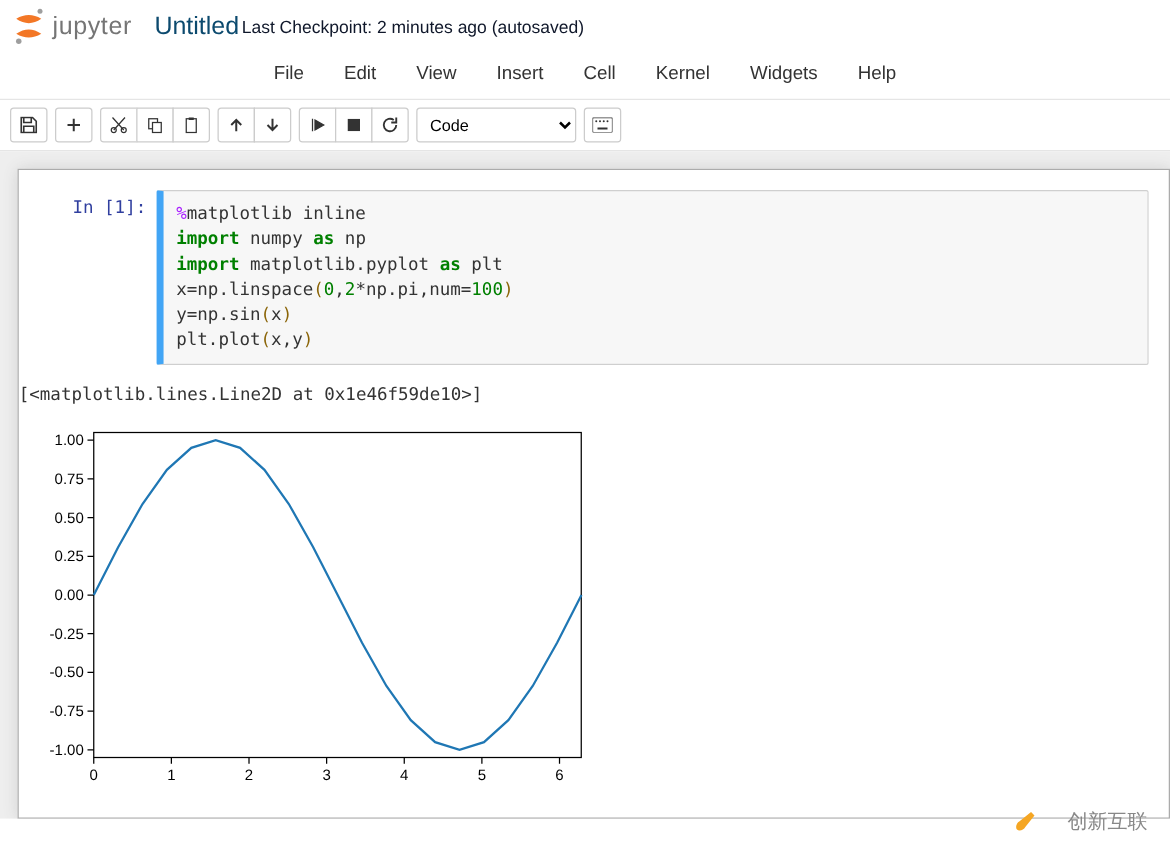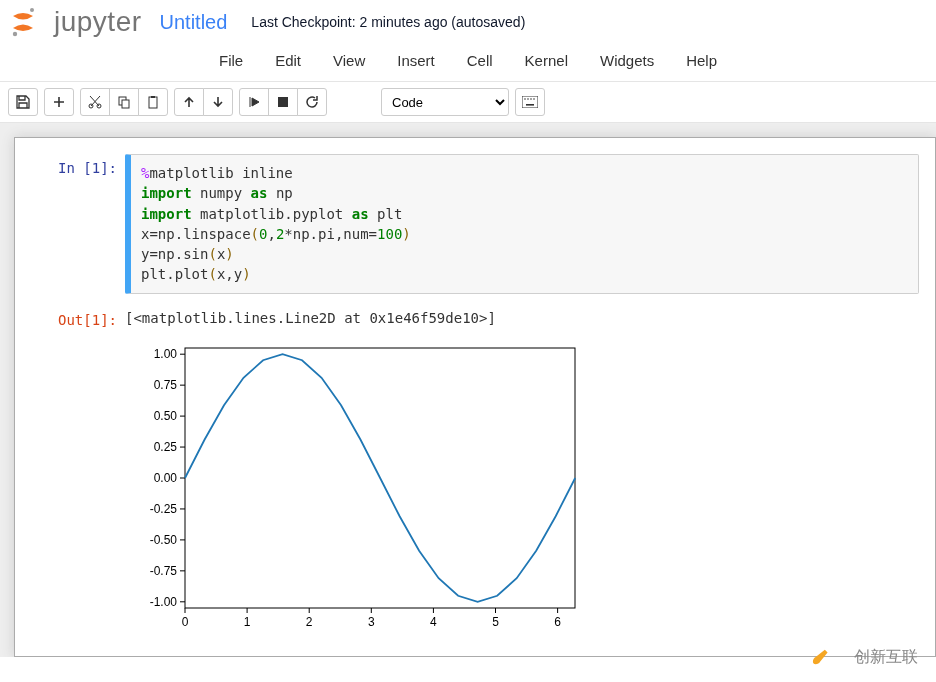--- a/index.html
+++ b/index.html
@@ -1,30 +1,30 @@
 <!DOCTYPE html>
 <html><head>
 <meta charset="utf-8">
 <style>
   * { box-sizing: border-box; }
   body { margin:0; font-family:"Helvetica Neue",Helvetica,Arial,sans-serif; font-size:14px; color:#333; background:#fff; width:936px; }
   .header { display:flex; align-items:center; padding:6px 10px 4px 10px; }
   .logo { display:flex; align-items:center; gap:6px; margin-right:18px; }
-  .logo-text { font-size:28px; color:#757575; letter-spacing:0.5px;margin-left:12px; }
-  .title { font-size:20px; color:#3b82f6; margin-right:24px; }
+  .logo-text { font-size:20px; color:#757575; letter-spacing:0.5px; }
+  .title { font-size:20px; color:#0c4a6e; margin-right:2px; }
   .checkpoint { font-size:14px; color:#0f172a; }
   .menubar { display:flex; gap:0; padding:4px 8px 6px 8px; border-bottom:1px solid #e5e5e5;justify-content:center; }
   .menubar .mitem { padding:6px 16px; font-size:15px; color:#333; cursor:pointer; }
   .toolbar { display:flex; align-items:center; gap:6px; padding:6px 8px; border-bottom:1px solid #e5e5e5; }
   .btn { width:30px; height:28px; border:1px solid #ccc; border-radius:3px; background:#fff; display:inline-flex; align-items:center; justify-content:center; cursor:pointer; color:#333; }
   .btn-group { display:flex; }
   .btn-group .btn { border-radius:0; margin-left:-1px; }
   .btn-group .btn:first-child { border-top-left-radius:3px; border-bottom-left-radius:3px; margin-left:0; }
   .btn-group .btn:last-child { border-top-right-radius:3px; border-bottom-right-radius:3px; }
-  select.celltype { height:28px; border:1px solid #ccc; border-radius:3px; font-size:13px; padding:0 6px; width:128px; background:#fff;margin-left:48px; }
+  select.celltype { height:28px; border:1px solid #ccc; border-radius:3px; font-size:13px; padding:0 6px; width:128px; background:#fff; }
   .page-body { background:#eee; padding:14px 0 0 14px; }
   .notebook { background:#fff; border:1px solid #ababab; border-top:1px solid #ababab; min-height:520px; padding:12px 0 0 0; box-shadow:0 0 12px rgba(80,80,80,0.2); }
   .cell { display:flex; padding:4px 0 4px 0; margin:0 0 4px 0; }
   .cell .prompt { width:110px; text-align:right; padding:6px 8px 0 0; font-family:monospace; font-size:14px; flex-shrink:0; }
   .in-prompt { color:#303F9F; }
   .out-prompt { color:#D84315; }
   .ln { color:#303F9F; }
   .input-area { flex:1; margin-right:16px; }
   .code { border:1px solid #cfcfcf; border-left:6px solid #42A5F5; border-radius:2px; background:#f7f7f7; padding:8px 10px; font-family:monospace; font-size:14px; line-height:1.45; white-space:pre; }
   .output-area { flex:1; font-family:monospace; font-size:14px; padding-top:4px; }
@@ -150,23 +150,20 @@
 <div class="code"><span class="magic">%</span><span>matplotlib inline</span>
 <span class="kw">import</span><span> numpy </span><span class="kw">as</span><span> np</span>
 <span class="kw">import</span><span> matplotlib.pyplot </span><span class="kw">as</span><span> plt</span>
 <span>x=np.linspace</span><span class="par">(</span><span class="num">0</span><span>,</span><span class="num">2</span><span>*</span><span>np.pi,num=</span><span class="num">100</span><span class="par">)</span>
 <span>y=np.sin</span><span class="par">(</span><span>x</span><span class="par">)</span>
 <span>plt.plot</span><span class="par">(</span><span>x,y</span><span class="par">)</span></div>
       </div>
     </div>
 
     <div class="cell">
-      <div class="prompt out-prompt">
-        <span>Out[1]:</span>
-      </div>
       <div class="output-area">
         <div>[&lt;matplotlib.lines.Line2D at 0x1e46f59de10&gt;]</div>
         <div style="height:12px"></div>
         <svg id="plot" width="460" height="300">
             <rect x="60" y="10" width="390" height="260" fill="none" stroke="#000" stroke-width="1"></rect>
             <line x1="60" x2="55" y1="263.8095238095238" y2="263.8095238095238" stroke="#000"></line>
             <text x="52" y="267.8095238095238" text-anchor="end" font-size="12" font-family="sans-serif">-1.00</text>
             <line x1="60" x2="55" y1="232.85714285714286" y2="232.85714285714286" stroke="#000"></line>
             <text x="52" y="236.85714285714286" text-anchor="end" font-size="12" font-family="sans-serif">-0.75</text>
             <line x1="60" x2="55" y1="201.9047619047619" y2="201.9047619047619" stroke="#000"></line>

